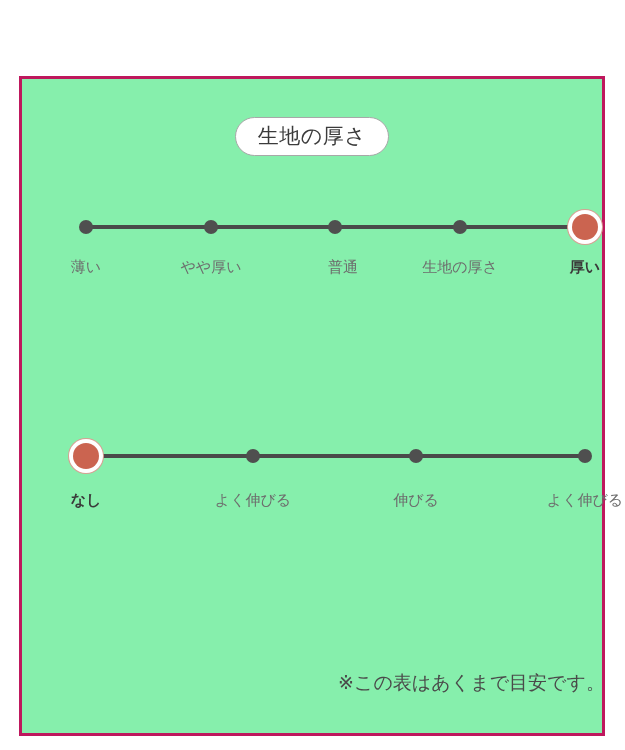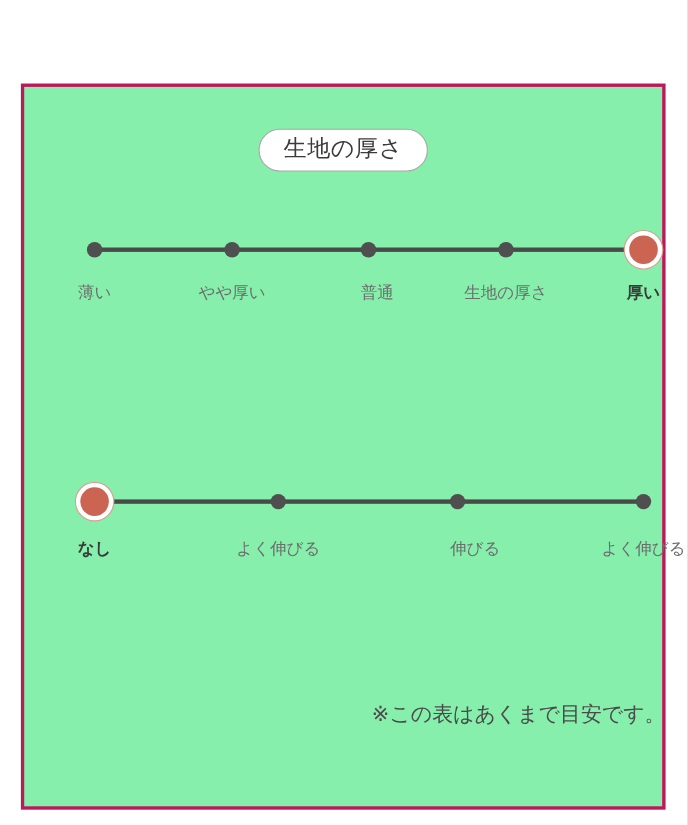--- a/index.html
+++ b/index.html
@@ -105,21 +105,21 @@
   }
   .tick-label.selected {
     font-weight: bold;
     color: #3a3a3a;
   }
 
   
   .footnote {
     position: absolute;
     right: 20px;
-    top: 636px;
+    top: 670px;
     font-size: 19px;
     color: #4a4a4a;
     white-space: nowrap;
   }
 </style>
 </head>
 <body>
 
 <div class="chart-frame">
 
@@ -148,20 +148,20 @@
     <div class="track-area">
       <div class="track-line" style="left:64px; width:499px;"></div>
       <div class="dot active" style="left:64px;"></div>
       <div class="dot" style="left:231px;"></div>
       <div class="dot" style="left:394px;"></div>
       <div class="dot" style="left:563px;"></div>
     </div>
     <div class="label-row">
       <span class="tick-label selected" style="left:64px;">なし</span>
       <span class="tick-label" style="left:231px;">よく伸びる</span>
-      <span class="tick-label" style="left:394px;margin-left:16px;">伸びる</span>
+      <span class="tick-label" style="left:394px;">伸びる</span>
       <span class="tick-label" style="left:563px;">よく伸びる</span>
     </div>
   </div>
 
 </div>
 
 <div class="footnote">※この表はあくまで目安です。</div>
 
 </body></html>

